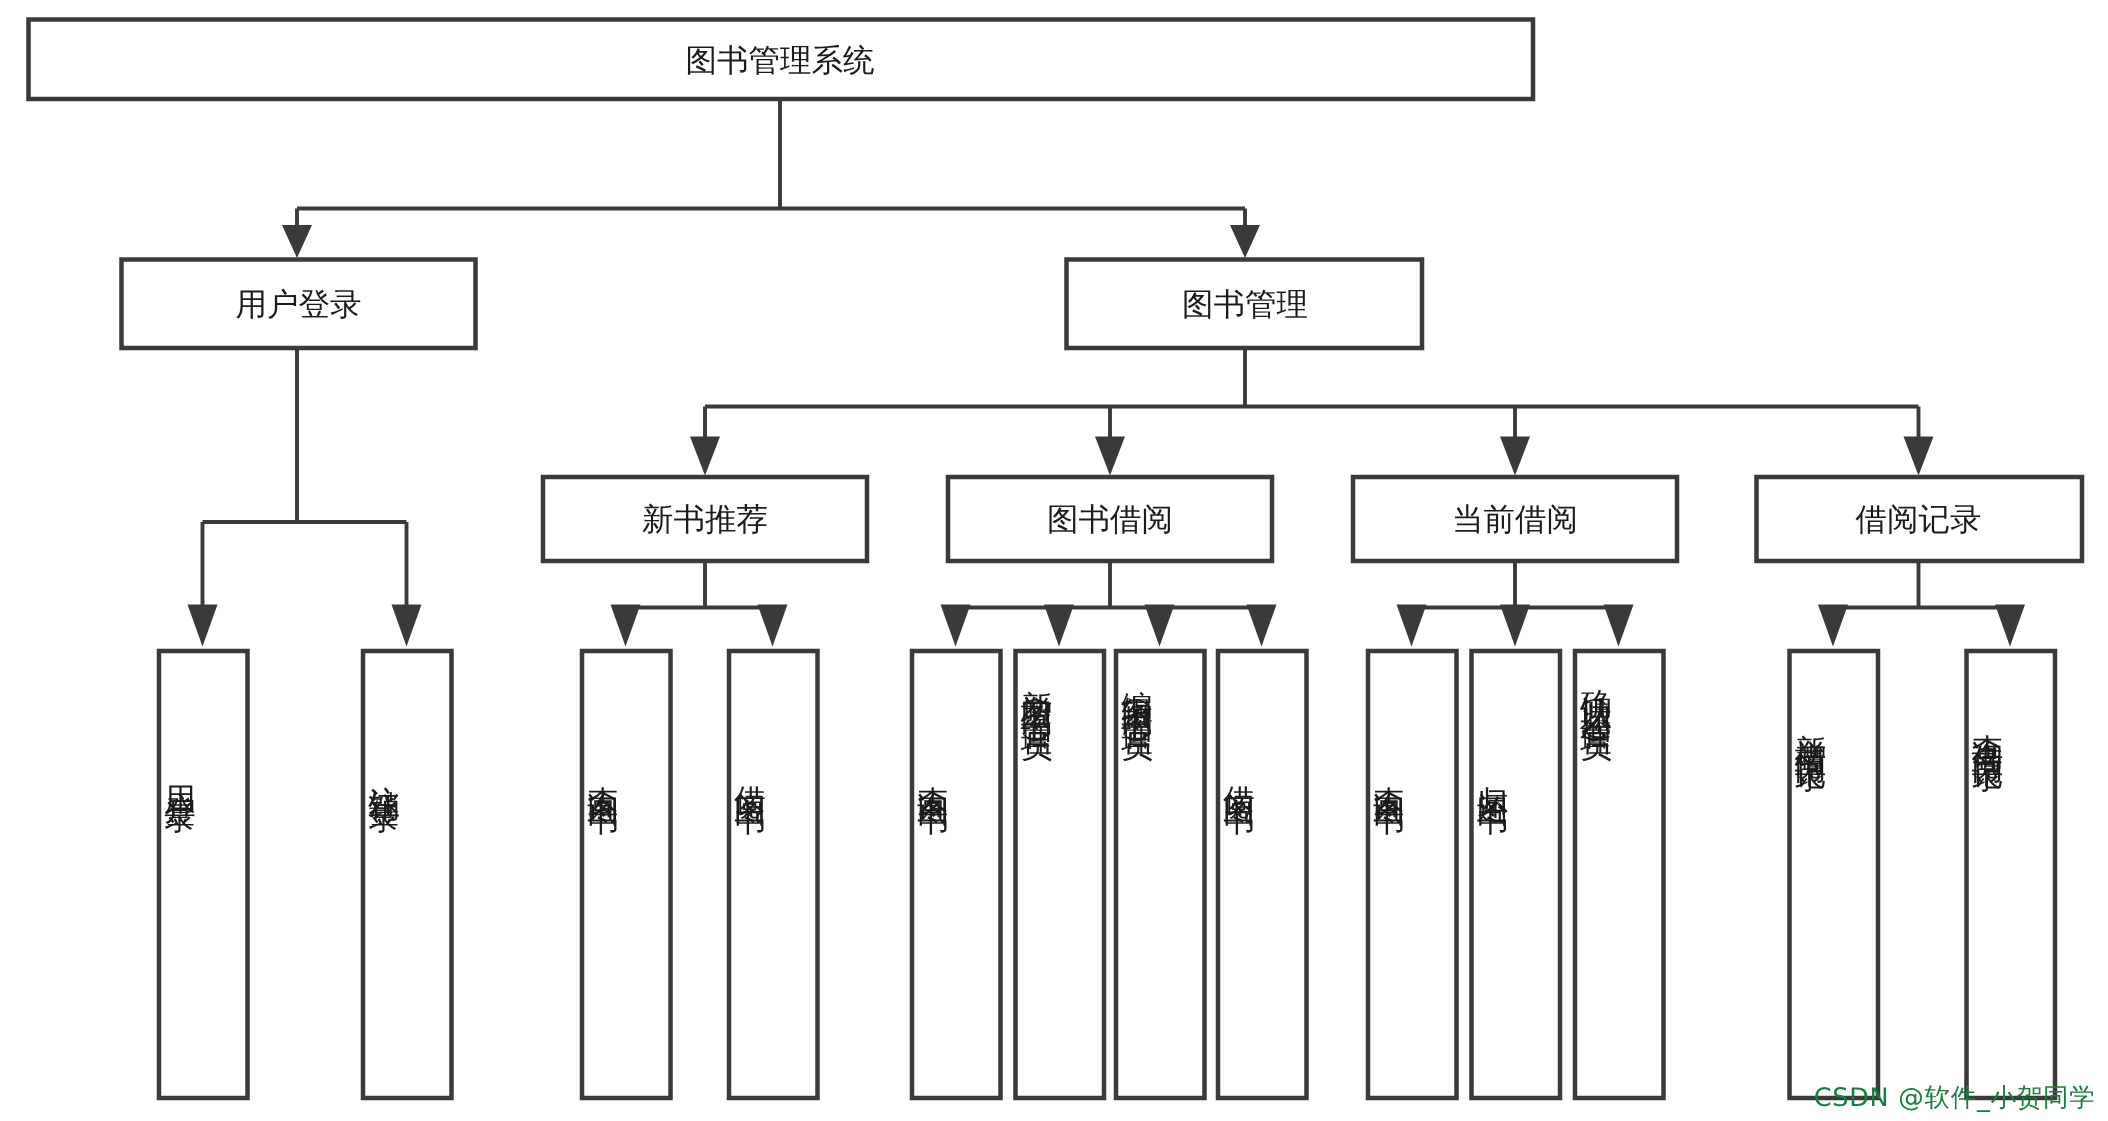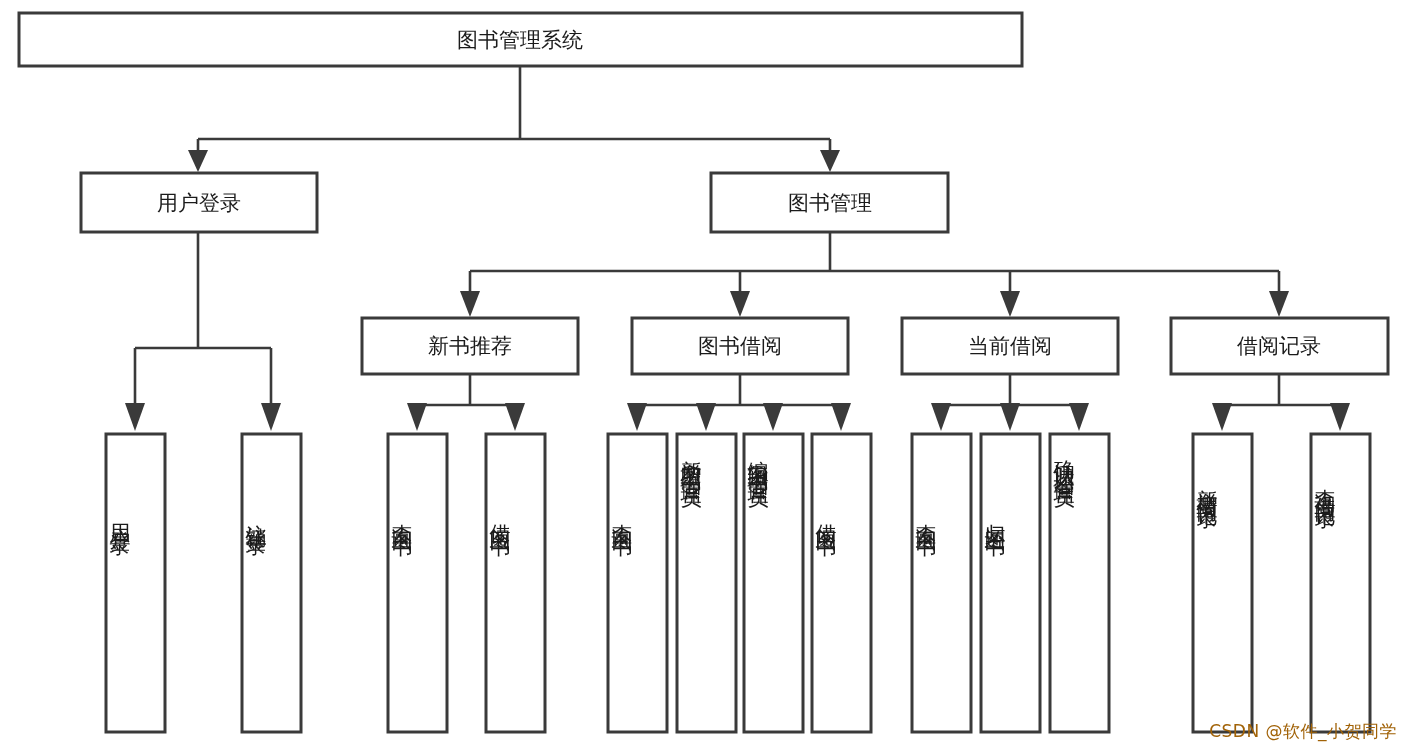--- a/index.html
+++ b/index.html
@@ -59,21 +59,21 @@
     text-align: left;
     pointer-events: none;
     user-select: none;
   }
   .watermark {
     position: absolute;
     right: 8px;
     bottom: 4px;
     font-family: "DejaVu Sans", "Liberation Sans", sans-serif;
     font-size: 17px;
-    color: #a16207;
+    color: #15803d;
     letter-spacing: 0.5px;
     white-space: pre;
   }
 </style>
 </head>
 <body>
 
 <div id="canvas">
 
   <svg class="diagram" viewBox="0 0 1405 747">

